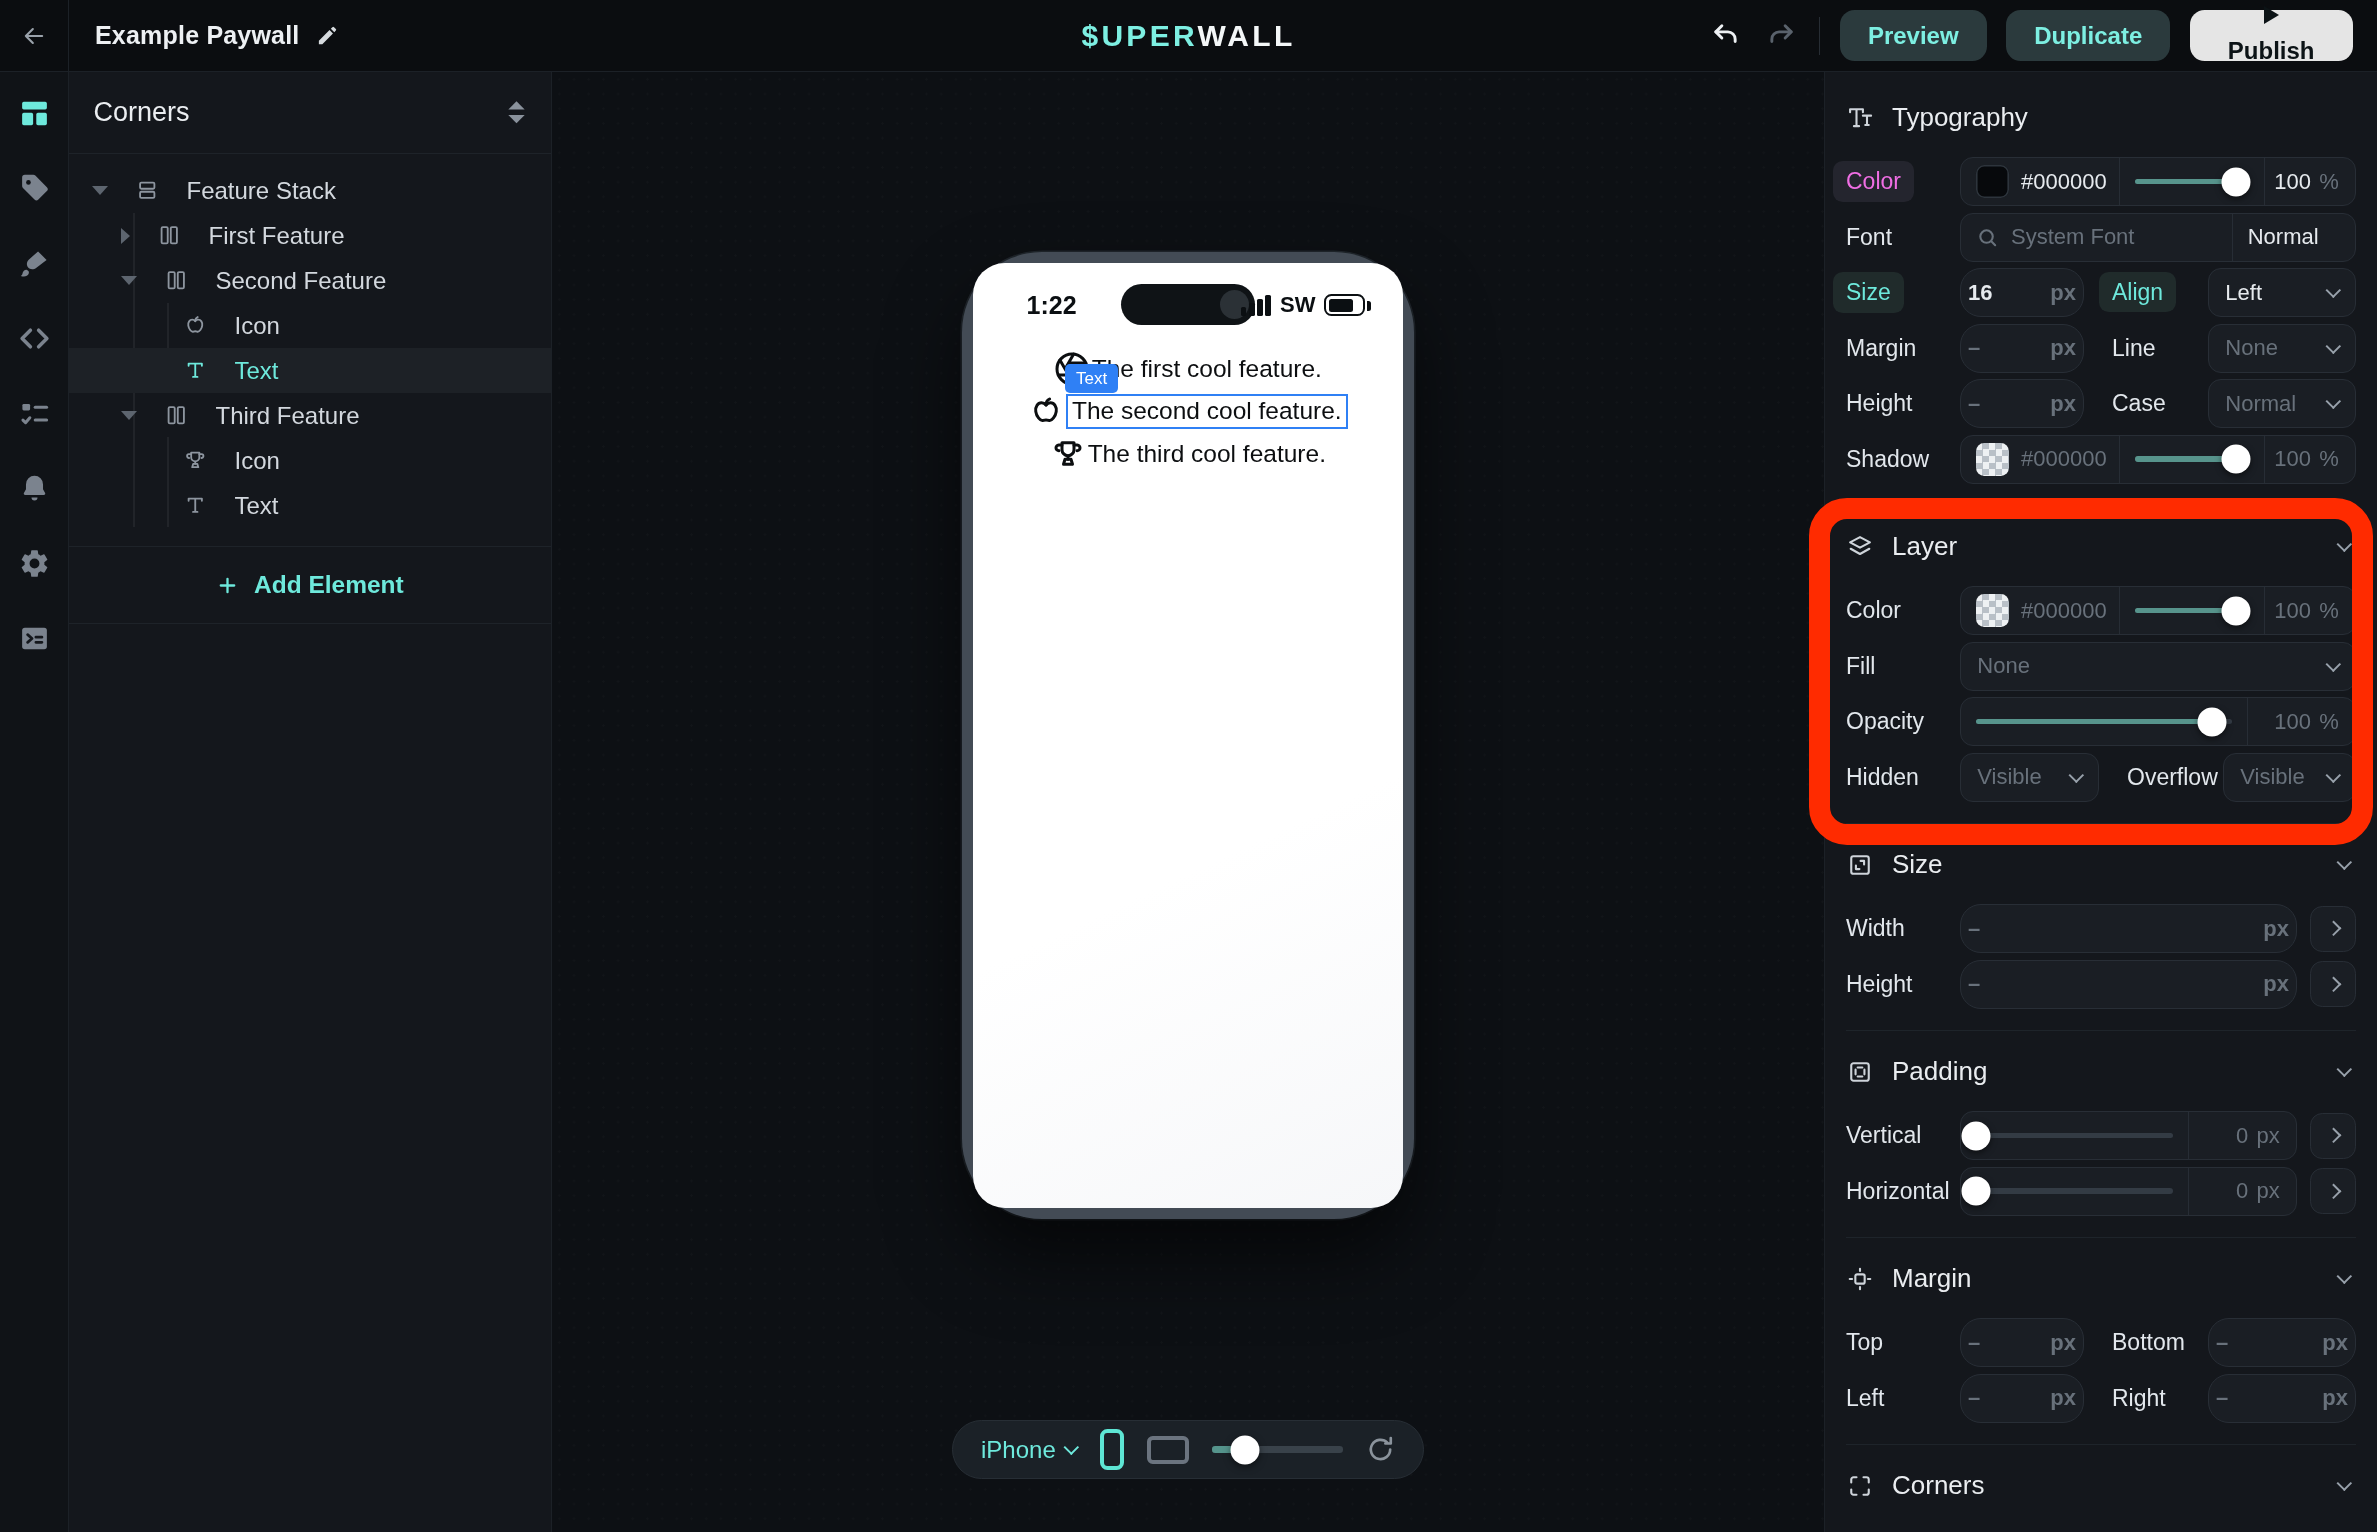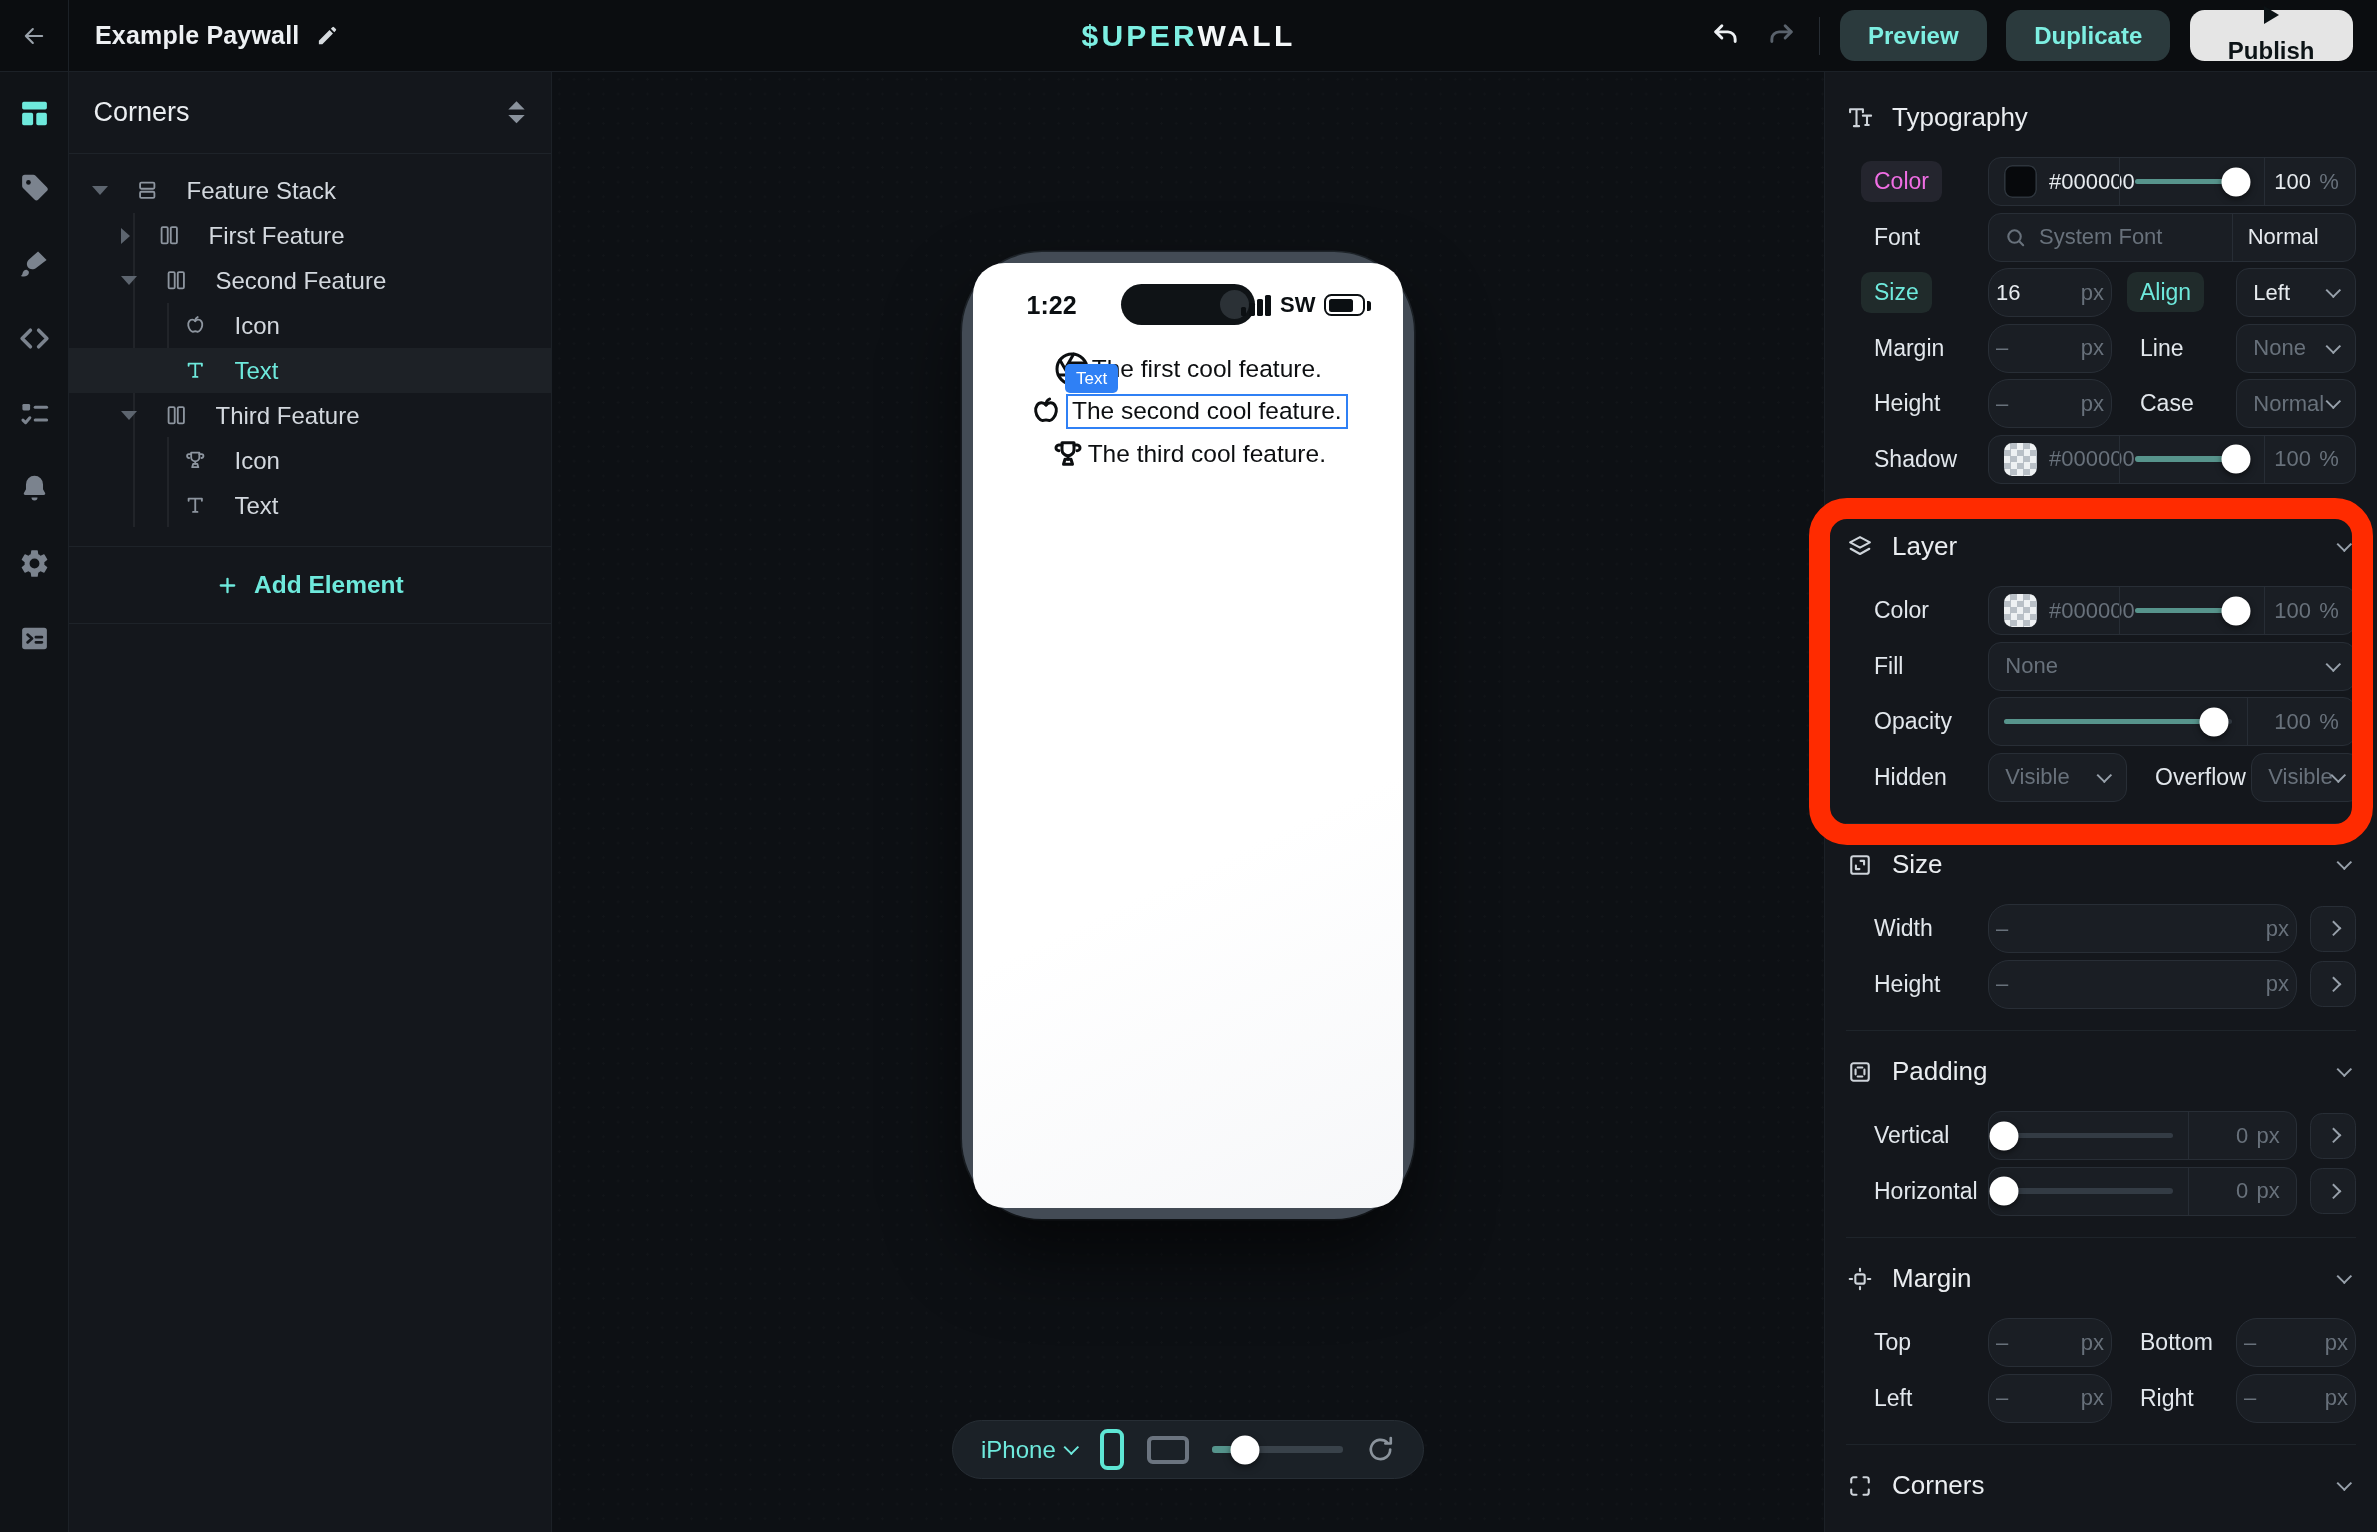--- a/index.html
+++ b/index.html
@@ -80,21 +80,21 @@
 
   
   .inspector { flex:none; width:553px; background:#14171c; border-left:1.6px solid #1c2127; padding:0 21px; overflow:hidden; }
   .isec { padding:24.5px 0 21px; border-bottom:1.6px solid #1e242a; }
   .isec.first { padding-top:29px; }
   .isec.last { border-bottom:none; }
   .sechead { height:33px; display:flex; align-items:center; gap:18px; margin-bottom:23px; font-size:26px; color:#eaedf0; }
   .sechead svg { width:28px; height:28px; color:#ced4da; flex:none; }
   .sechead .chev { margin-left:auto; margin-right:6.5px; }
 
-  .irow { display:flex; align-items:center; height:49px; margin-bottom:6.5px;margin-left:28px; }
+  .irow { display:flex; align-items:center; height:49px; margin-bottom:6.5px; }
   .irow:last-child { margin-bottom:0; }
   .ilabel { flex:0 0 114px; font-size:23px; color:#e2e7ec; display:flex; align-items:center; }
   .ilabel2 { flex:0 0 96px; margin-left:28px; font-size:23px; color:#e2e7ec; }
   .chip { border-radius:9.8px; padding:7.4px 13px; margin-left:-13px; font-size:23px; }
   .chip.pink { color:#f06ee4; background:#24252e; }
   .chip.teal { color:#6ee9dc; background:#202b2b; }
 
   .cfield { flex:1; display:flex; align-items:stretch; height:49px; background:#1a1e24; border:1.6px solid #282e36; border-radius:13px; overflow:hidden; }
   .cseg { display:flex; align-items:center; gap:12.3px; padding:0 14.7px; min-width:0; }
   .cseg + .cseg { border-left:1.6px solid #272d35; }
@@ -109,21 +109,21 @@
   .swatch { width:33px; height:33px; border-radius:8.2px; flex:none; }
   .swatch.black { background:#07090c; box-shadow:inset 0 0 0 1.6px #2d343c; }
   .swatch.checker { background:repeating-conic-gradient(#b9c0c7 0% 25%, #eef1f3 0% 50%) 0 0 / 13px 13px; }
   .vtext { font-size:22px; color:#e6eaee; white-space:nowrap; }
   .dim { color:#68717b; }
 
   .mslider { position:relative; flex:1; height:5.7px; border-radius:3.3px; background:#333b44; cursor:pointer; }
   .mslider .fill { position:absolute; left:0; top:0; bottom:0; width:var(--p,0%); background:#57948c; border-radius:3.3px; }
   .mslider .knob { position:absolute; left:var(--p,0%); top:50%; transform:translate(-50%,-50%); width:29px; height:29px; border-radius:50%; background:#fff; box-shadow:0 2.5px 6.5px rgba(0,0,0,.5); }
 
-  .numfield { flex:0 0 124px; height:49px; background:#1a1e24; border:1.6px solid #282e36; border-radius:21px; display:flex; align-items:center; padding:0 7px; }
+  .numfield { flex:0 0 124px; height:49px; background:#1a1e24; border:1.6px solid #282e36; border-radius:21px; display:flex; align-items:center; padding:0 7px;font-weight:bold; }
   .numfield.grow { flex:1; }
   .numfield .unit { margin-left:auto; font-size:22px; color:#68717b; }
   .dropdown { flex:1; height:49px; background:#1a1e24; border:1.6px solid #282e36; border-radius:13px; display:flex; align-items:center; padding:0 16.3px; cursor:pointer; }
   .dropdown.fix { flex:0 0 139px; }
   .dropdown .chev { margin-left:auto; }
   .arrowbtn { flex:0 0 46px; height:46px; margin-left:13px; background:#1a1e24; border:1.6px solid #282e36; border-radius:12.3px; display:flex; align-items:center; justify-content:center; cursor:pointer; }
 
   .chev { width:10.6px; height:10.6px; border-right:2.5px solid #98a1ab; border-bottom:2.5px solid #98a1ab; transform:rotate(45deg) translate(-1.6px,-1.6px); flex:none; }
   .chev.r { transform:rotate(-45deg); }
   .chev.teal { border-color:#6ee9dc; }

